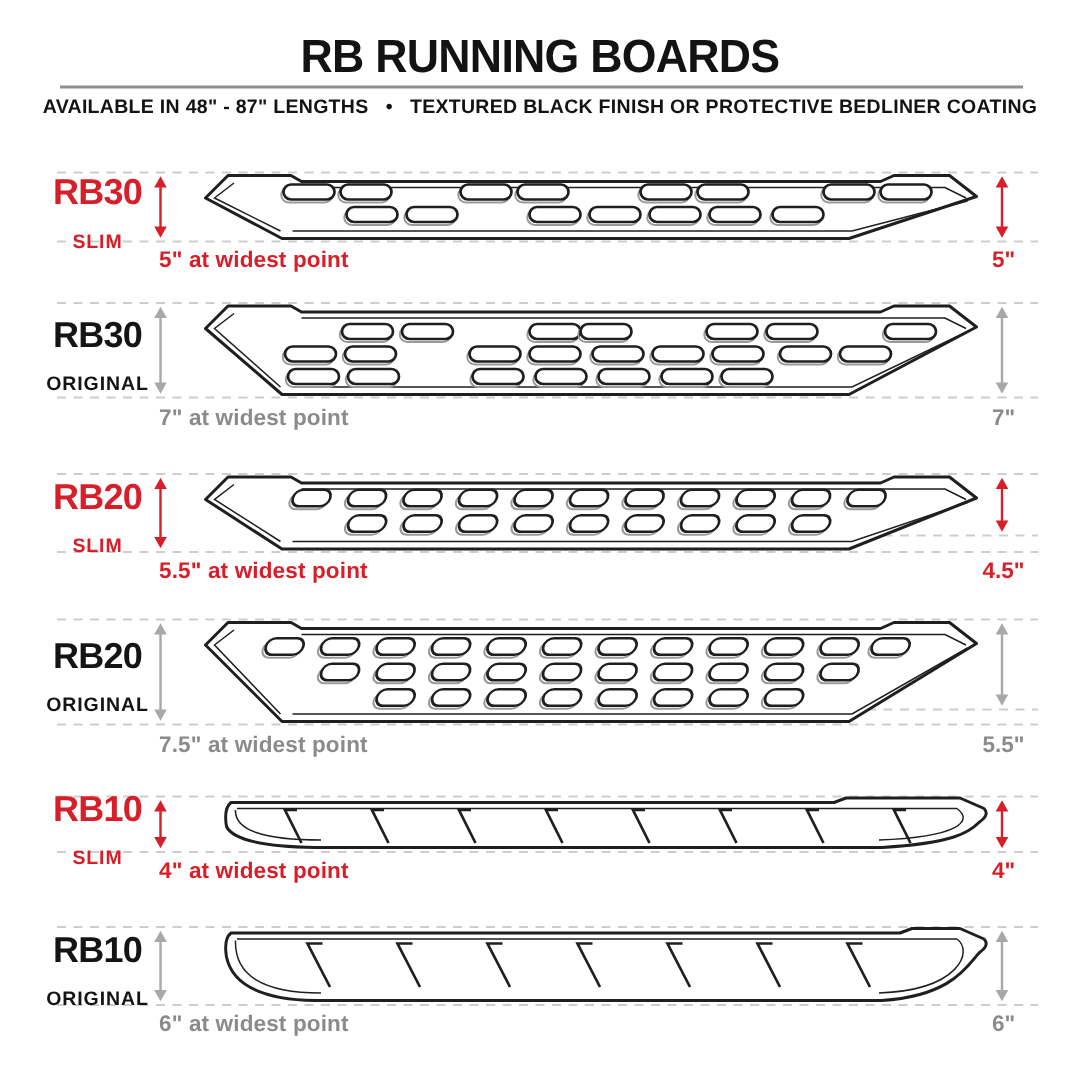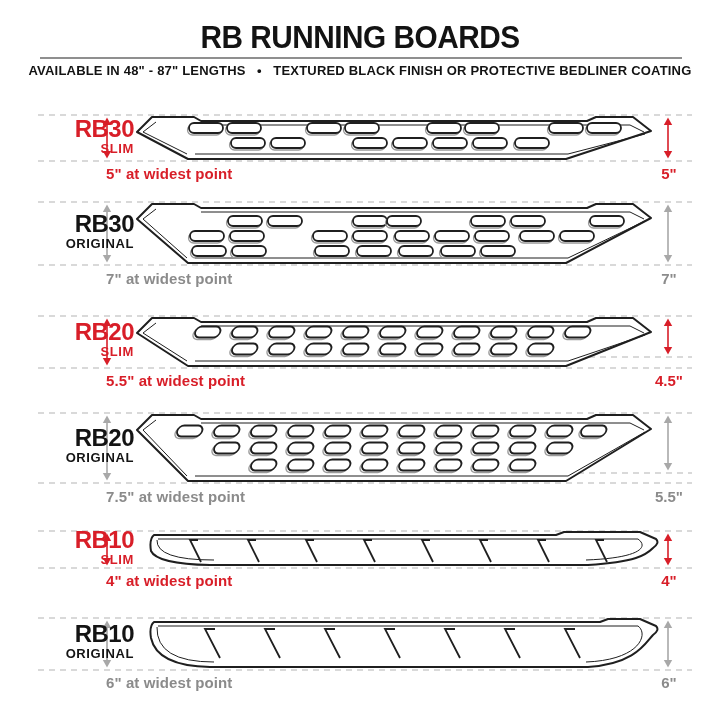--- a/index.html
+++ b/index.html
@@ -5,23 +5,23 @@
   html,body{margin:0;padding:0;background:#ffffff;}
   .page{position:relative;width:720px;height:696px;background:#fff;overflow:hidden;
         font-family:"Liberation Sans", sans-serif;}
   .title{position:absolute;top:20px;left:0;right:0;text-align:center;
          font-size:31px;font-weight:bold;letter-spacing:-0.5px;color:#131313;
          transform:scaleX(.96);}
   .rule{position:absolute;top:57px;left:40px;right:38px;height:2px;background:#8f8f8f;}
   .subtitle{position:absolute;top:63px;left:0;right:0;text-align:center;
             font-size:13px;font-weight:bold;letter-spacing:.2px;color:#131313;white-space:pre;}
   svg{position:absolute;top:0;left:0;}
-  .rowlabel{position:absolute;left:20px;width:114px;text-align:right;line-height:1;}
+  .rowlabel{position:absolute;left:8px;width:114px;text-align:center;line-height:1;}
   .rowlabel .model{font-size:24px;font-weight:bold;letter-spacing:-.5px;}
-  .rowlabel .variant{font-size:13px;font-weight:bold;letter-spacing:.6px;margin-top:1px;}
+  .rowlabel .variant{font-size:13px;font-weight:bold;letter-spacing:.6px;margin-top:13px;}
   .caption{position:absolute;left:106px;font-size:15px;font-weight:bold;letter-spacing:.1px;}
   .dim{position:absolute;left:642px;width:54px;text-align:center;font-size:15px;font-weight:bold;}
   .lbl0{top:117px}.lbl1{top:212px}.lbl2{top:320px}.lbl3{top:426px}.lbl4{top:528px}.lbl5{top:622px}
   .cap0{top:165px}.cap1{top:270px}.cap2{top:372px}.cap3{top:488px}.cap4{top:572px}.cap5{top:674px}
   .dm0{top:165px}.dm1{top:270px}.dm2{top:372px}.dm3{top:488px}.dm4{top:572px}.dm5{top:674px}
 </style>
 </head>
 <body>
 
 <div class="page">

